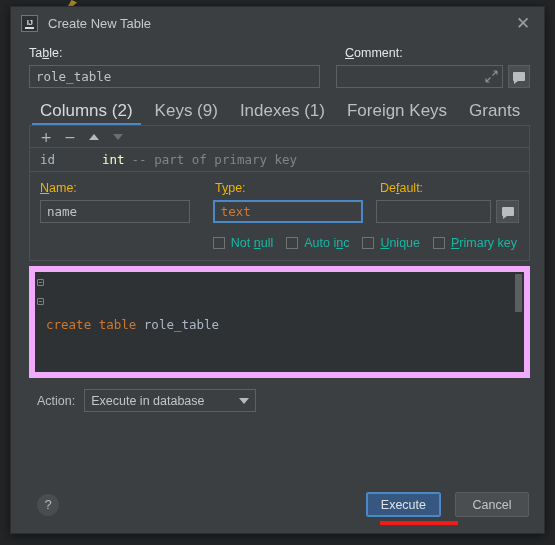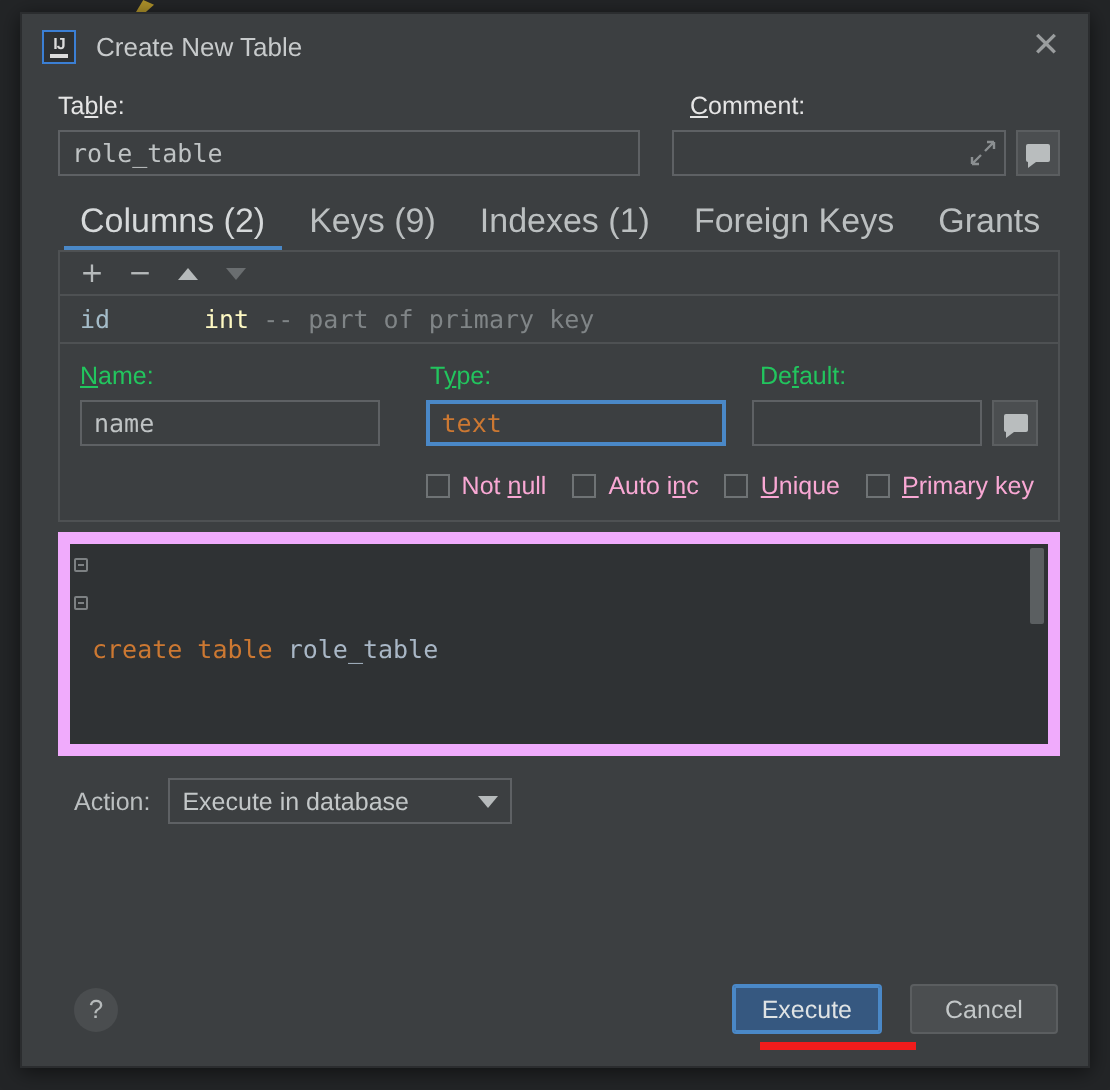--- a/index.html
+++ b/index.html
@@ -115,39 +115,39 @@
   .tri-dn { border-top: 6px solid #6a6e70; }
   .colrow {
     height: 24px; display: flex; align-items: center; padding: 0 10px;
     font-family: "DejaVu Sans Mono", monospace; font-size: 12.5px;
     border-bottom: 1px solid #4e5153;
   }
   .c-name { color: #a4bcc9; width: 62px; }
   .c-type { color: #fef9c3; }
   .c-cmt { color: #808587; margin-left: 7px; }
   .editarea { padding: 9px 10px 10px 10px; }
-  .ed-labels { display: flex; font-size: 12.5px; color: #22c55e; padding-bottom: 5px; }
+  .ed-labels { display: flex; font-size: 12.5px; color: #eab308; padding-bottom: 5px; }
   .w-name { width: 175px; } .w-type { width: 165px; }
   .ed-inputs { display: flex; align-items: center; }
   .in-name { width: 152px; }
   .in-type {
     width: 152px; border: 2px solid #4a88c7; color: #cc7832;
     height: 23px;
   }
   .gap-a { width: 23px; } .gap-b { width: 13px; }
   .in-default { width: 117px; }
   .chkrow {
     display: flex; align-items: center; justify-content: flex-end;
     gap: 13px; margin-top: 13px; padding-right: 2px;
   }
   .chk { display: flex; align-items: center; gap: 6px; cursor: pointer; }
   .chk .box {
     width: 12px; height: 12px; border: 1px solid #6f7375; background: #3c3f41;
   }
-  .chk .ctext { font-size: 12.5px; color: #f9a8d4; }
+  .chk .ctext { font-size: 12.5px; color: #14b8a6; }
   
   .sqlhead {
     display: flex; align-items: center; gap: 6px;
     margin: 14px 14px 0 18px;
   }
   .caret { width: 0; height: 0; border-left: 5px solid transparent;
            border-right: 5px solid transparent; border-top: 6px solid #b6babb;
            cursor: pointer; }
   .sqllbl { font-size: 12.5px; color: #bbbfc0; white-space: nowrap; }
   .hline { flex: 1; height: 1px; background: #4e5153; margin: 0 6px; }

